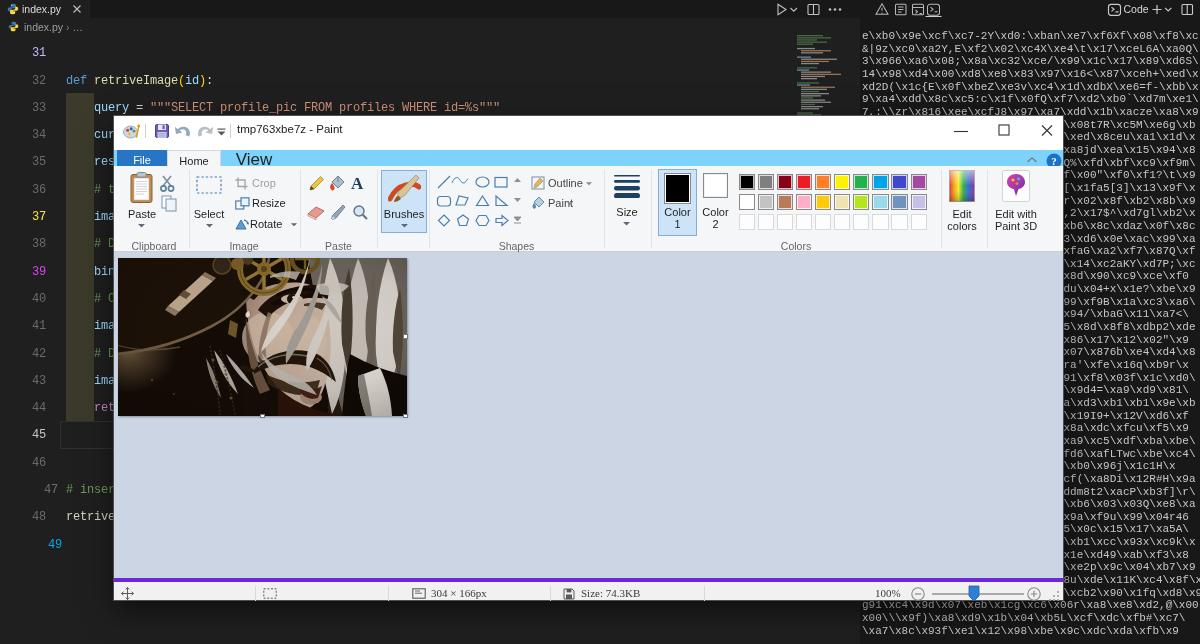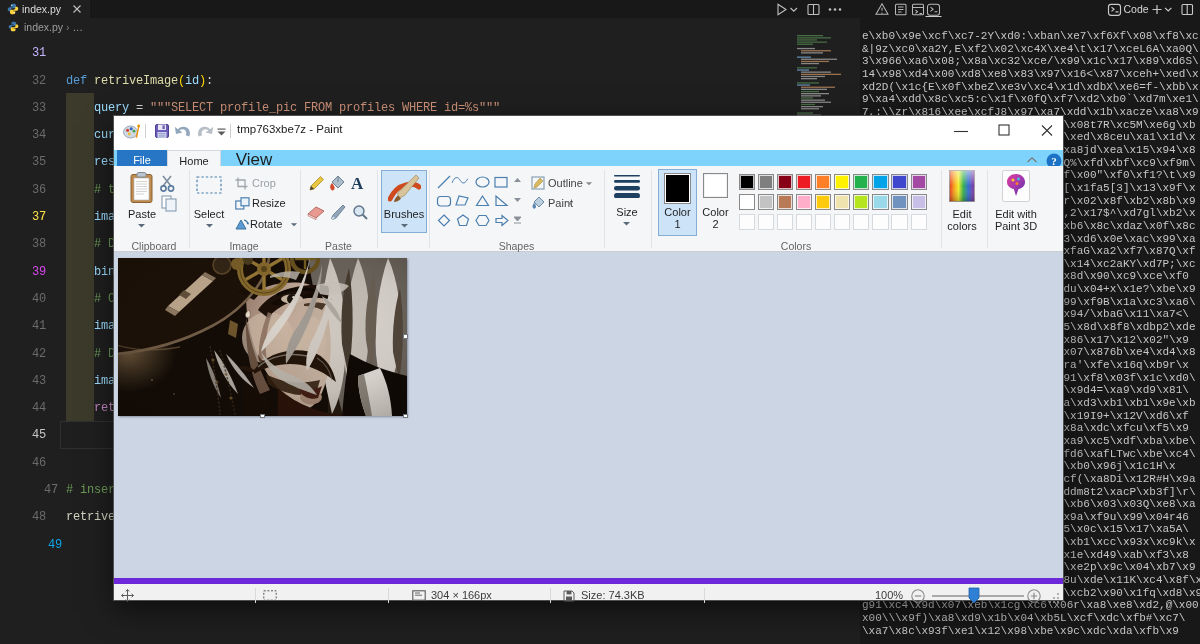--- a/index.html
+++ b/index.html
@@ -23,21 +23,21 @@
      font-size:11px; line-height:12.65px; height:12.65px; color:#c7c7c7; }
   
   #paint { position:absolute; left:114px; top:116px; width:949px; height:484px;
      background:#fff; box-shadow:0 0 0 1px rgba(90,90,90,.85), 0 10px 28px rgba(0,0,0,.55); }
   #ptitle { position:absolute; left:0; top:0; width:949px; height:30px; background:#fff; }
   #pmenu  { position:absolute; left:0; top:34px; width:949px; height:20px; background:#7dd3fc; }
   #pribbon{ position:absolute; left:0; top:50px; width:949px; height:86px; background:#f5f6f7;
      border-bottom:1px solid #c9cdd4; }
   #pwork  { position:absolute; left:0; top:136px; width:949px; height:326px; background:#ccd5e3; }
   #pstatus{ position:absolute; left:0; top:462px; width:949px; height:22px; background:#f1f1f2;
-     border-top:6px solid #6d28d9; }
+     border-top:4px solid #6d28d9;font-family:Liberation Serif, serif; }
   .glabel { position:absolute; font-size:10.5px; color:#656565; text-align:center; }
   .gsep { position:absolute; top:4px; width:1px; height:78px; background:#e0e3e7; }
   .blabel { position:absolute; font-size:11px; color:#1e1e1e; text-align:center; }
   .ssep { position:absolute; top:3.5px; width:1px; height:15px; background:#d9d9d9; }
   .stext { position:absolute; top:4.5px; font-size:11px; color:#3b3b3b; }
 </style>
 </head>
 <body>
 <div id="stage">
 

